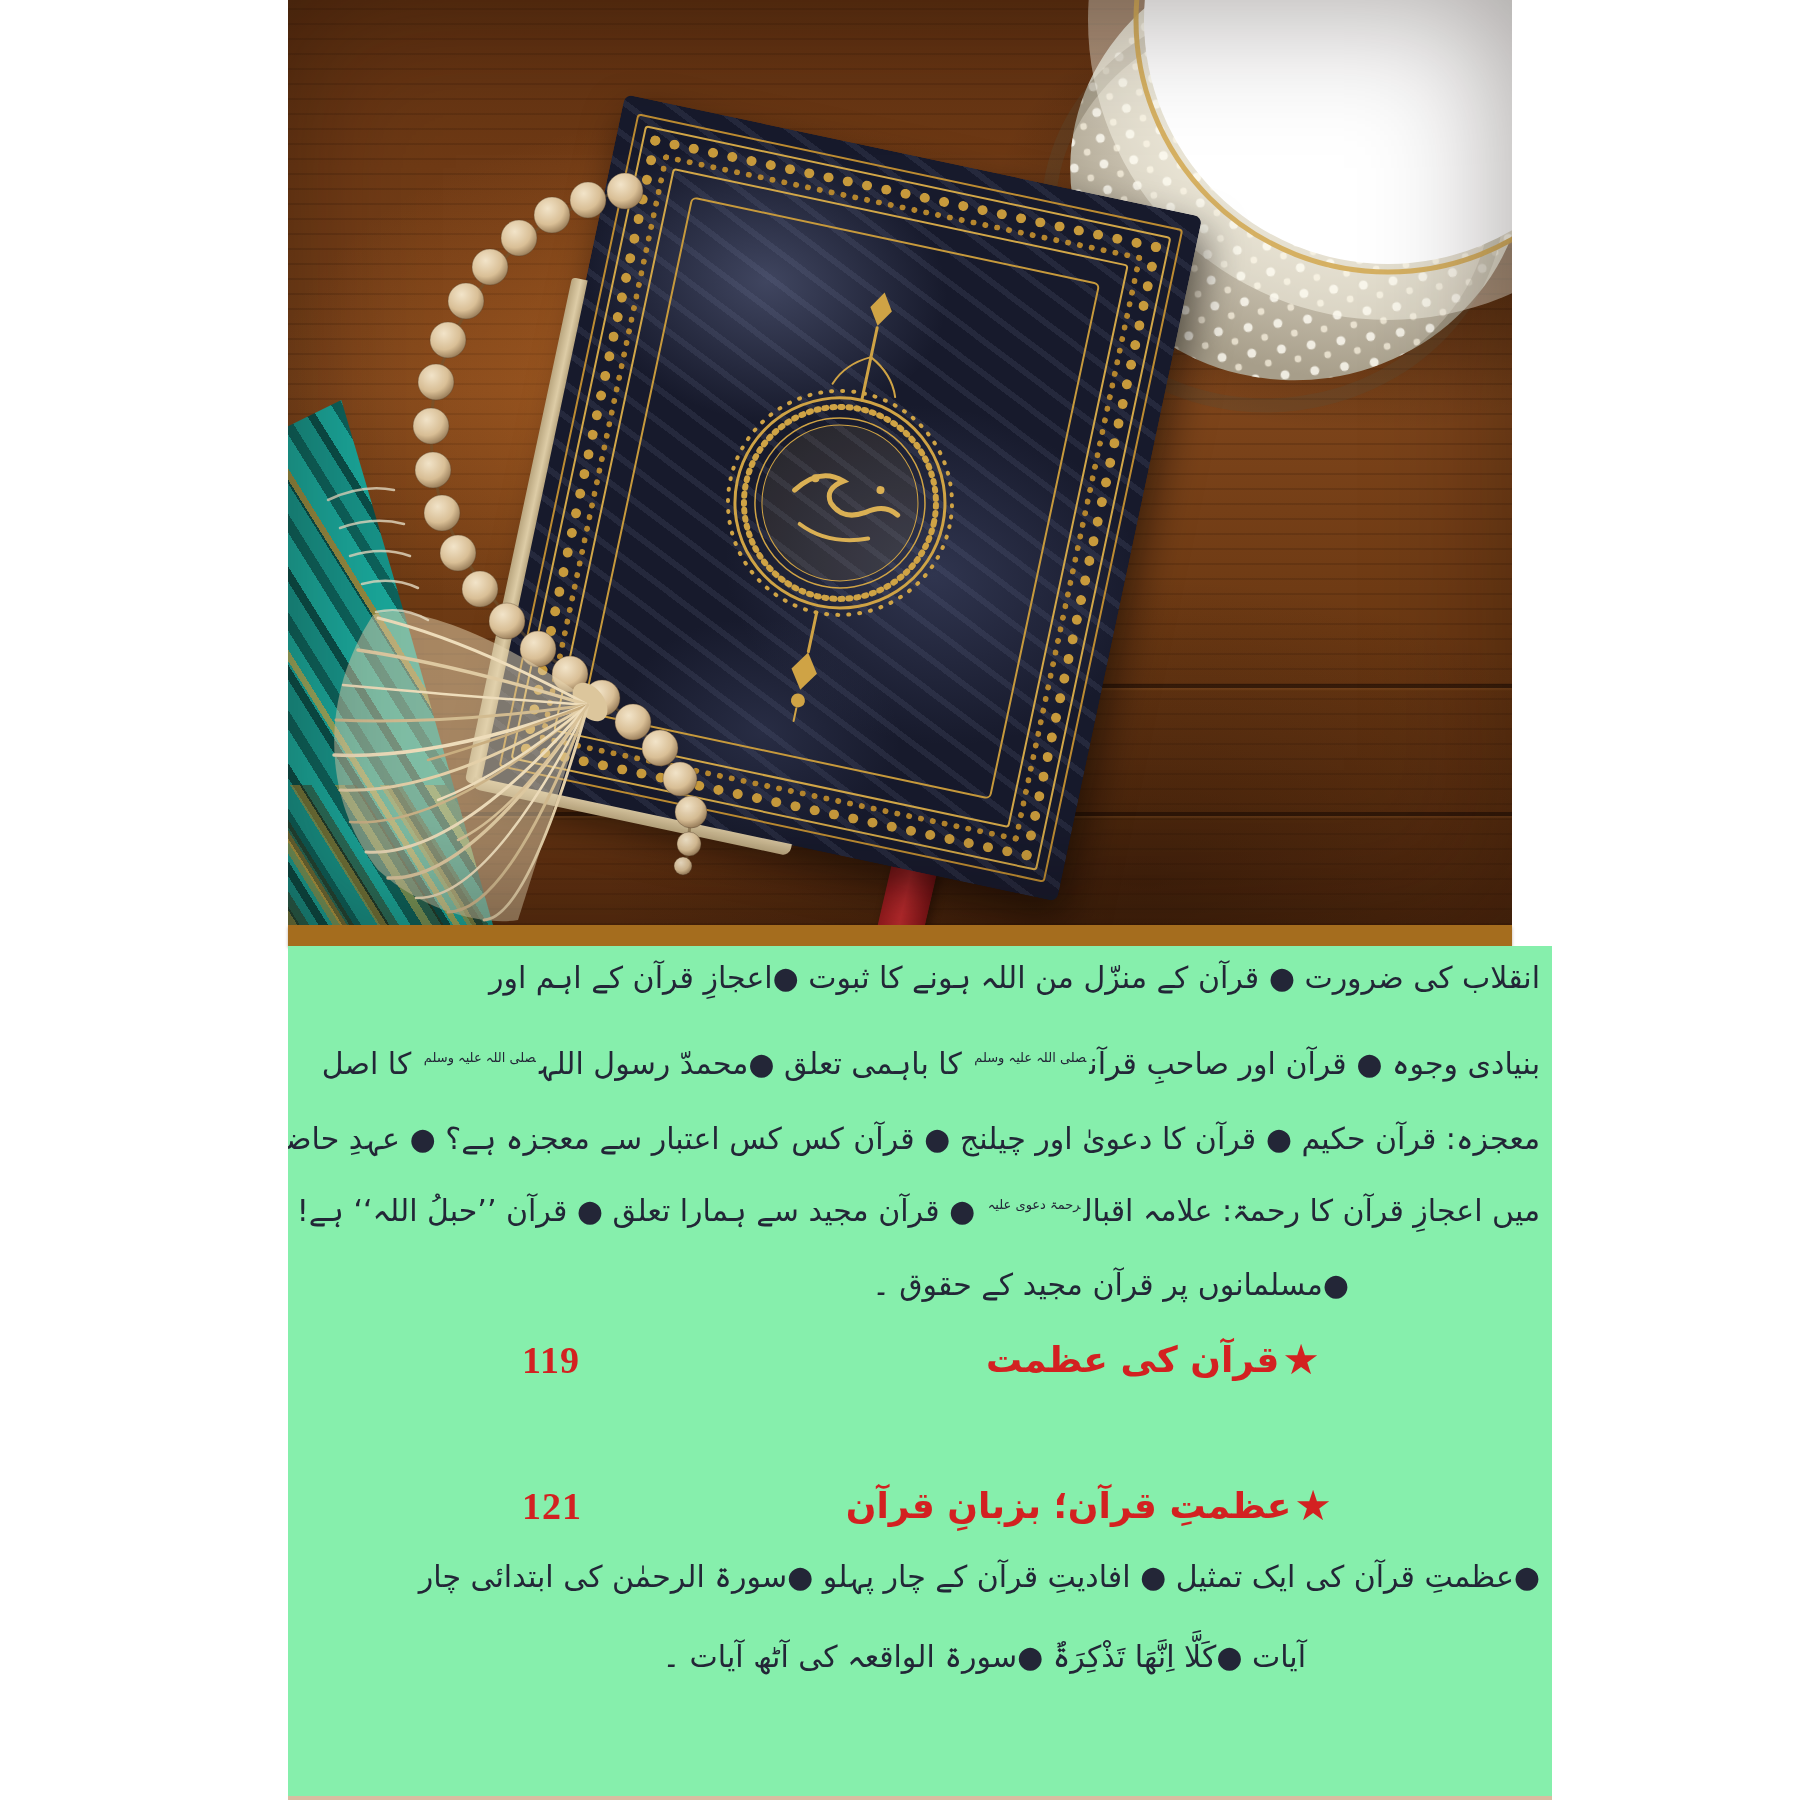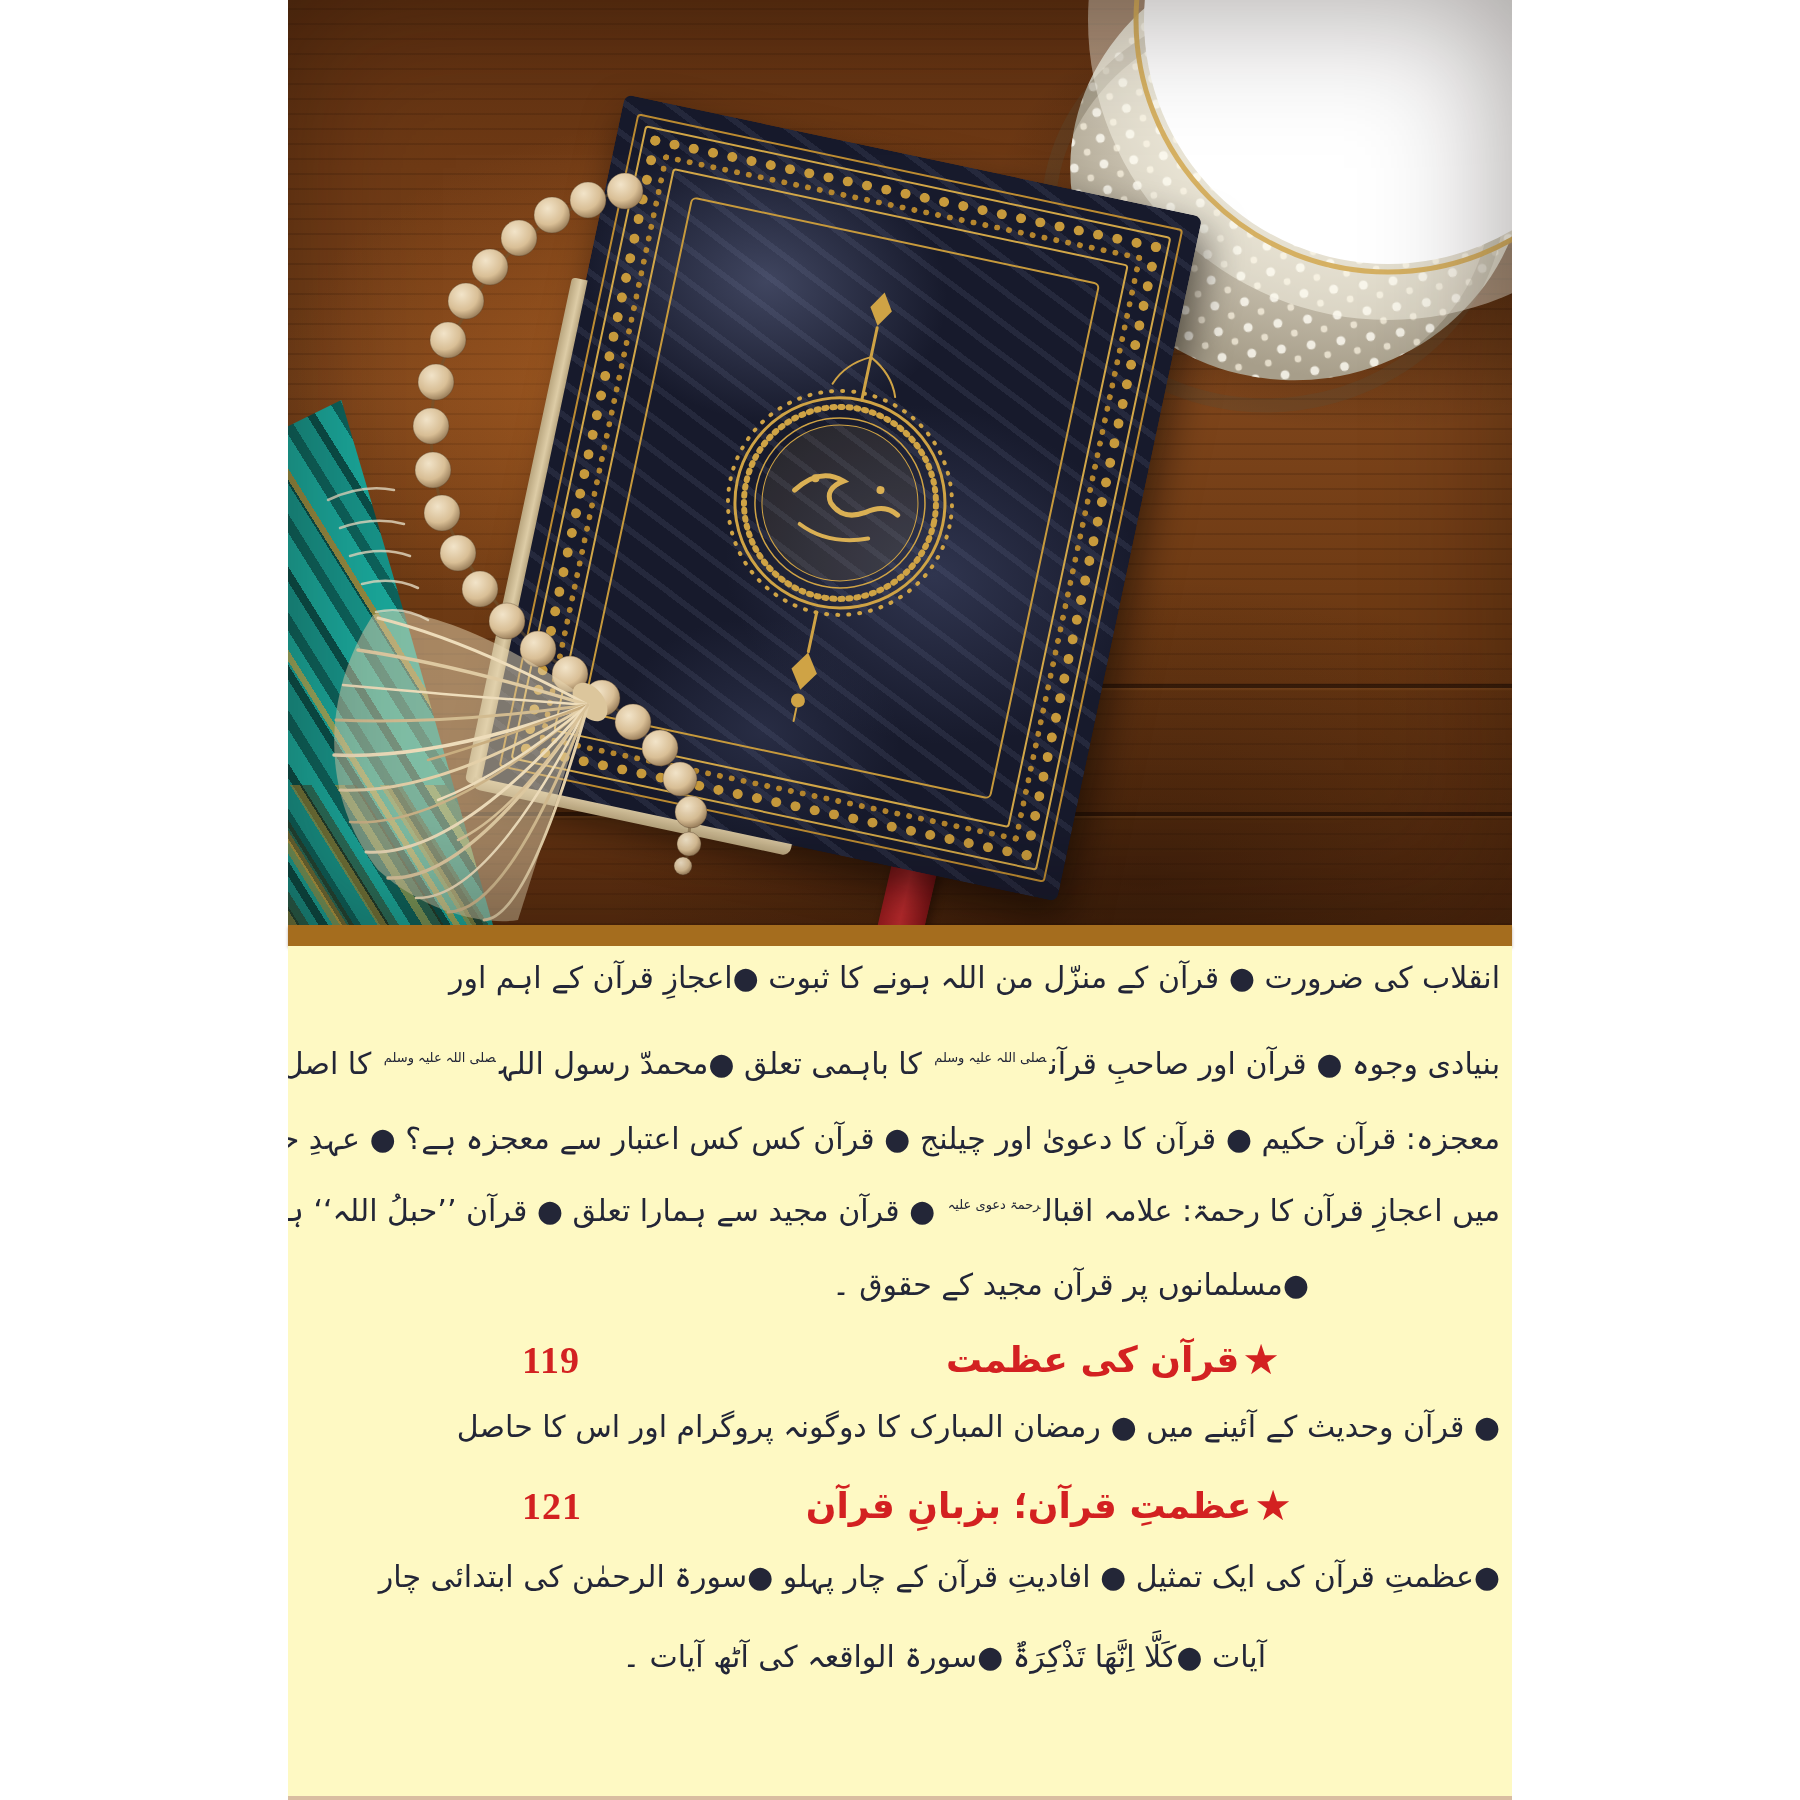--- a/index.html
+++ b/index.html
@@ -59,22 +59,22 @@
   .medallion{position:absolute;inset:0;}
 
   .decor-svg{position:absolute;left:0;top:0;width:1224px;height:925px;z-index:6;pointer-events:none;}
   .lamp-svg{position:absolute;left:0;top:0;width:1224px;height:925px;z-index:3;pointer-events:none;}
 
   
   .bar{position:absolute;left:0;top:925px;width:1224px;height:21px;background:#a56d1e;
        box-shadow:0 2px 3px rgba(90,50,10,.35);}
 
   
-  .panel{position:absolute;left:0;top:946px;width:1224px;height:850px;background:#fef9c3;
-         border-bottom:4px solid #d9bda1;overflow:hidden;}
+  .panel{position:absolute;left:0;top:946px;width:1224px;height:850px;background:#86efac;
+         border-bottom:4px solid #d9bda1;overflow:hidden;padding-left:40px;}
   .uline{position:absolute;white-space:nowrap;direction:rtl;color:#232637;
          font-size:30px;line-height:48px;}
   .hon{font-size:13px;position:relative;top:-12px;margin:0 3px;color:#232637;}
   .uheading{position:absolute;white-space:nowrap;direction:rtl;color:#d32121;
             font-size:36px;line-height:52px;font-weight:bold;margin-top:6px;}
   .star{font-size:42px;margin-inline-end:3px;vertical-align:-2px;}
   .pnum{position:absolute;direction:ltr;color:#d32121;font-weight:bold;font-size:38px;
         font-family:Liberation Serif, serif;letter-spacing:1px;}
 </style>
 </head>
@@ -231,23 +231,20 @@
 
     <div class="uline" style="top:315px;right:203px" dir="rtl">
       <span>●مسلمانوں پر قرآن مجید کے حقوق ۔</span>
     </div>
 
     <div class="uheading" style="top:382px;right:232px" dir="rtl">
       <span class="star">★</span><span>قرآن کی عظمت</span>
     </div>
     <div class="pnum" style="top:392px;left:234px">119</div>
 
-    <div class="uline" style="top:457px;right:12px" dir="rtl">
-      <span>● قرآن وحدیث کے آئینے میں ● رمضان المبارک کا دوگونہ پروگرام اور اس کا حاصل</span>
-    </div>
 
     <div class="uheading" style="top:528px;right:220px" dir="rtl">
       <span class="star">★</span><span>عظمتِ قرآن؛ بزبانِ قرآن</span>
     </div>
     <div class="pnum" style="top:538px;left:234px">121</div>
 
     <div class="uline" style="top:607px;right:12px" dir="rtl">
       <span>●عظمتِ قرآن کی ایک تمثیل ● افادیتِ قرآن کے چار پہلو ●سورۃ الرحمٰن کی ابتدائی چار</span>
     </div>
 

